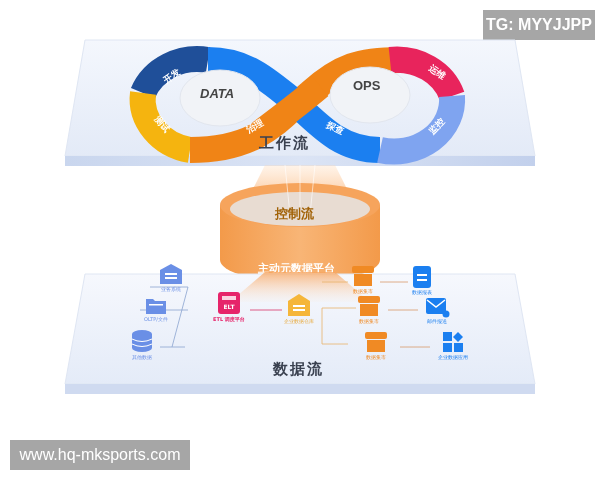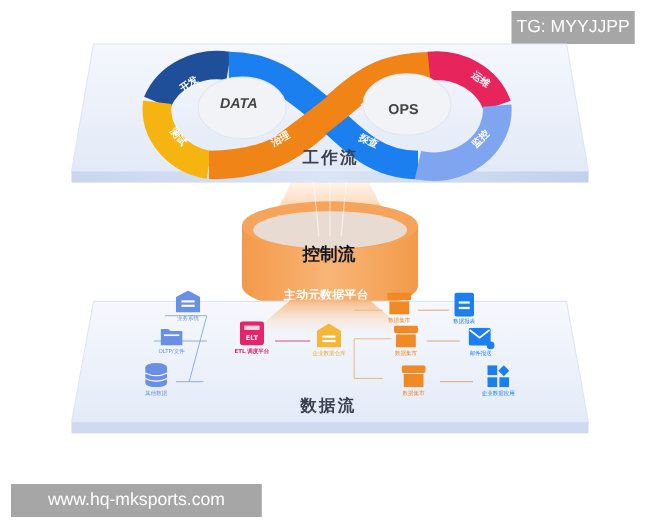--- a/index.html
+++ b/index.html
@@ -1,20 +1,20 @@
 <!DOCTYPE html>
 <html><head>
 <meta charset="utf-8">
 <style>
   html, body { margin:0; padding:0; }
   body { width:600px; height:480px; background:#ffffff; position:relative; overflow:hidden; font-family:"DejaVu Sans", sans-serif; }
   .abs { position:absolute; }
   .watermark { position:absolute; background:#a6a6a6; color:#ffffff; font-family:"Liberation Sans", sans-serif; }
-  #wm-top { left:465px; top:10px; width:112px; height:30px; line-height:30px; font-size:16px; text-align:center; }
-  #wm-bottom { left:10px; top:440px; width:228px; height:30px; line-height:30px; font-size:16px; text-align:center; }
+  #wm-top { left:483px; top:10px; width:112px; height:30px; line-height:30px; font-size:16px; text-align:center;font-weight:bold; }
+  #wm-bottom { left:10px; top:440px; width:180px; height:30px; line-height:30px; font-size:16px; text-align:center; }
   .plate-label { position:absolute; font-size:15px; color:#3a4150; letter-spacing:2px; font-weight:bold; }
   .seg-label { position:absolute; font-size:9px; color:#fff; font-weight:bold; }
   .center-label { position:absolute; font-size:13px; font-weight:bold; color:#444; font-family:"Liberation Sans", sans-serif; }
   .node-label { position:absolute; font-size:5px; white-space:nowrap; transform:translateX(-50%); }
   .cyl-text { position:absolute; font-weight:bold; }
 </style>
 </head>
 <body>
 
 <div id="wm-top" class="watermark">TG: MYYJJPP</div>
@@ -41,28 +41,28 @@
     <path d="M 148 22 C 185 22, 205 40, 230 60 C 260 88, 280 112, 320 112" stroke="#1b7ff0" stroke-width="26" fill="none"></path>
     <path d="M 330 22 A 58 52 0 0 1 392 58" stroke="#e8245c" stroke-width="26" fill="none"></path>
     <path d="M 392 58 A 58 52 0 0 1 320 112" stroke="#7fa4f0" stroke-width="26" fill="none"></path>
 
     <path d="M 200 95 C 220 80, 240 65, 260 48" stroke="#f08416" stroke-width="26" fill="none"></path>
 
     <ellipse cx="160" cy="60" rx="40" ry="28" fill="#f1f3f7" stroke="#e2e6ee"></ellipse>
     <ellipse cx="310" cy="57" rx="40" ry="28" fill="#f1f3f7" stroke="#e2e6ee"></ellipse>
   </svg>
   <div class="center-label" style="left:140px;top:48px;font-style:italic;">DATA</div>
-  <div class="center-label" style="left:293px;top:54px;text-align:right;">OPS</div>
+  <div class="center-label" style="left:293px;top:40px;text-align:right;">OPS</div>
   <div class="seg-label" style="left:103px;top:32px;transform:rotate(-35deg);">开发</div>
   <div class="seg-label" style="left:93px;top:80px;transform:rotate(50deg);">测试</div>
   <div class="seg-label" style="left:186px;top:82px;transform:rotate(-30deg);">治理</div>
   <div class="seg-label" style="left:266px;top:84px;transform:rotate(25deg);">探查</div>
   <div class="seg-label" style="left:368px;top:28px;transform:rotate(35deg);">运维</div>
   <div class="seg-label" style="left:368px;top:82px;transform:rotate(-45deg);">监控</div>
-  <div class="plate-label" style="left:215px;top:96px;">工作流</div>
+  <div class="plate-label" style="left:199px;top:96px;">工作流</div>
 </div>
 
 <div class="abs" style="left:215px;top:165px;width:170px;height:135px;">
   <svg width="170" height="135" viewBox="0 0 170 135">
     <defs>
       <linearGradient id="cylBody" x1="0" y1="0" x2="1" y2="0">
         <stop offset="0" stop-color="#f39a4a"></stop>
         <stop offset="0.5" stop-color="#f8b576"></stop>
         <stop offset="1" stop-color="#f39a4a"></stop>
       </linearGradient>
@@ -72,21 +72,21 @@
       </linearGradient>
     </defs>
     <polygon points="50,0 120,0 140,40 30,40" fill="url(#beam)"></polygon>
     <path d="M 5 40 L 5 95 A 80 22 0 0 0 165 95 L 165 40 Z" fill="url(#cylBody)"></path>
     <ellipse cx="85" cy="40" rx="80" ry="22" fill="#f6a45c"></ellipse>
     <ellipse cx="85" cy="44" rx="70" ry="17" fill="#e8dcd2"></ellipse>
     <line x1="70" y1="0" x2="75" y2="50" stroke="#fff" stroke-opacity="0.6"></line>
     <line x1="85" y1="0" x2="85" y2="50" stroke="#fff" stroke-opacity="0.6"></line>
     <line x1="100" y1="0" x2="95" y2="50" stroke="#fff" stroke-opacity="0.6"></line>
   </svg>
-  <div class="cyl-text" style="left:60px;top:56px;font-size:16px;color:#0f172a;">控制流</div>
+  <div class="cyl-text" style="left:60px;top:40px;font-size:13px;color:#a16207;">控制流</div>
   <div class="cyl-text" style="left:43px;top:96px;font-size:11px;color:#ffffff;text-decoration:underline;">主动元数据平台</div>
 </div>
 
 <div class="abs" style="left:60px;top:272px;width:480px;height:125px;">
   <svg width="480" height="125" viewBox="0 0 480 125">
     <defs>
       <linearGradient id="dplate" x1="0" y1="0" x2="0" y2="1">
         <stop offset="0" stop-color="#f6f8fd"></stop>
         <stop offset="1" stop-color="#e4ebf8"></stop>
       </linearGradient>

